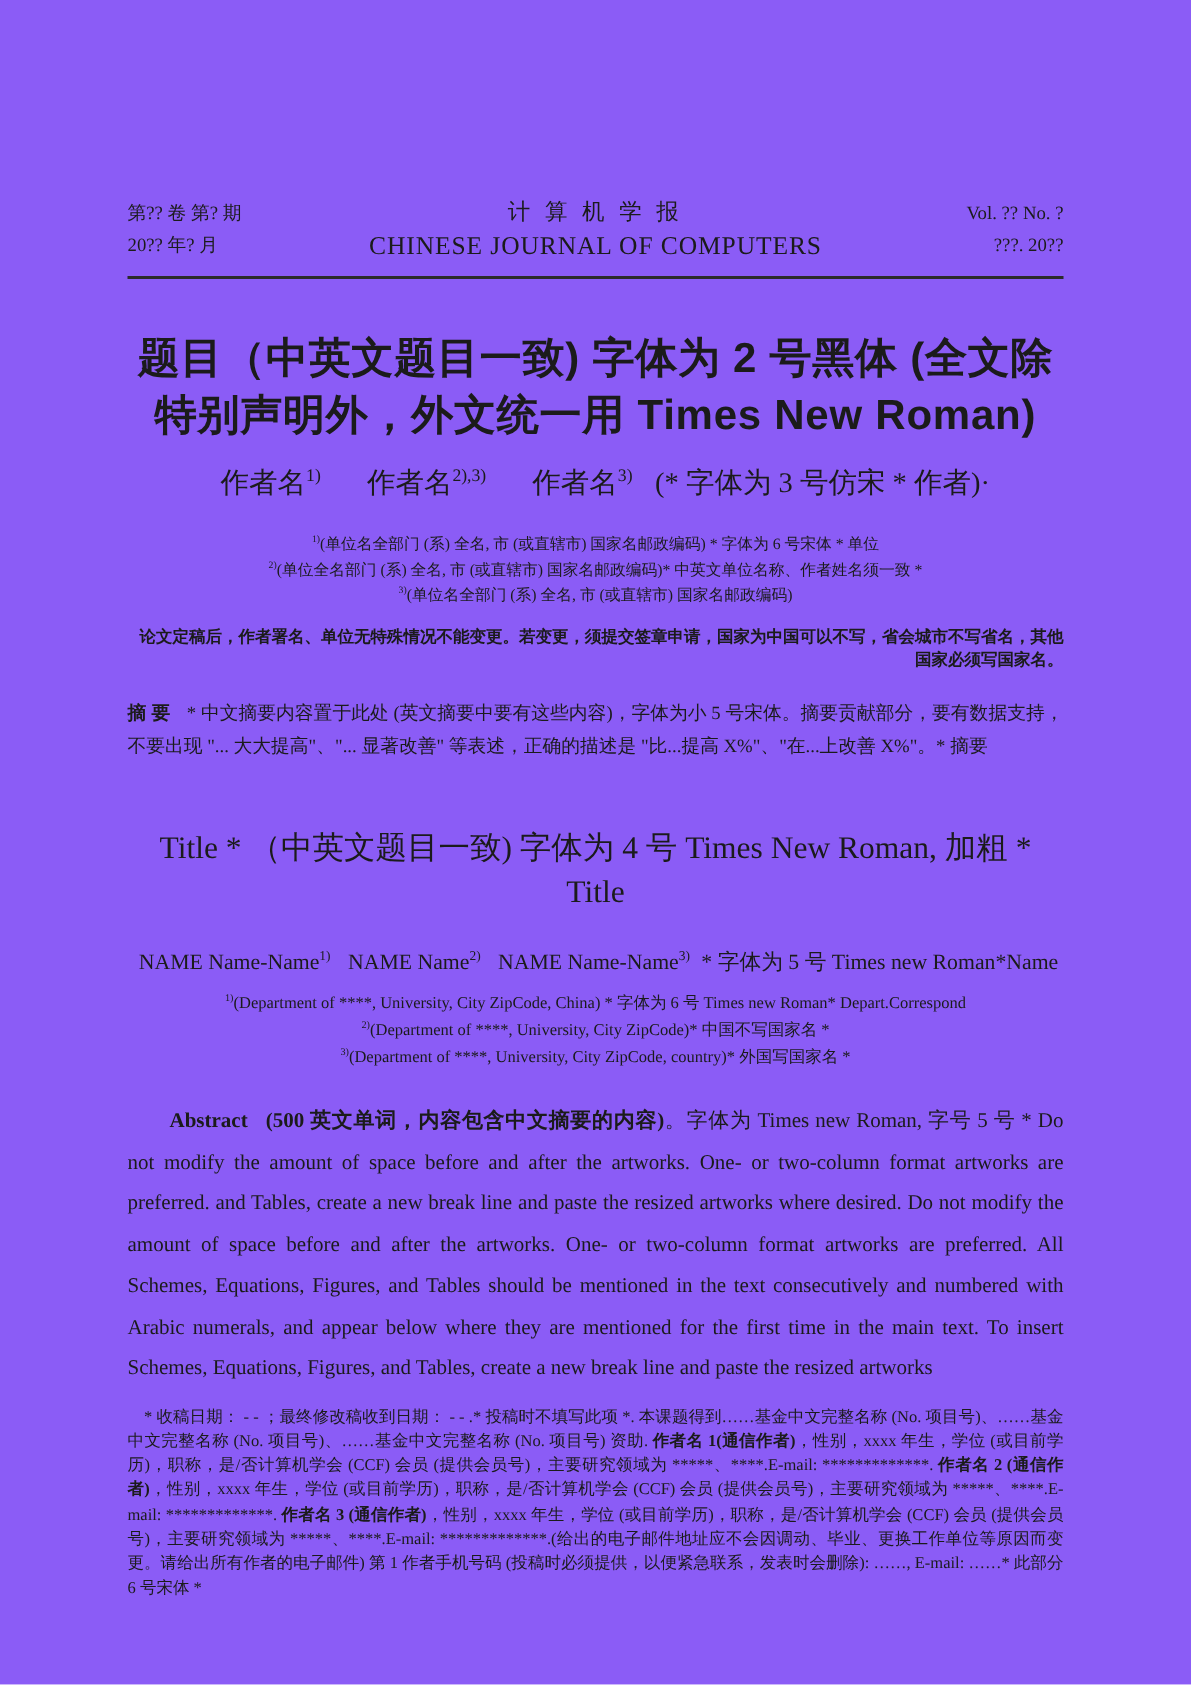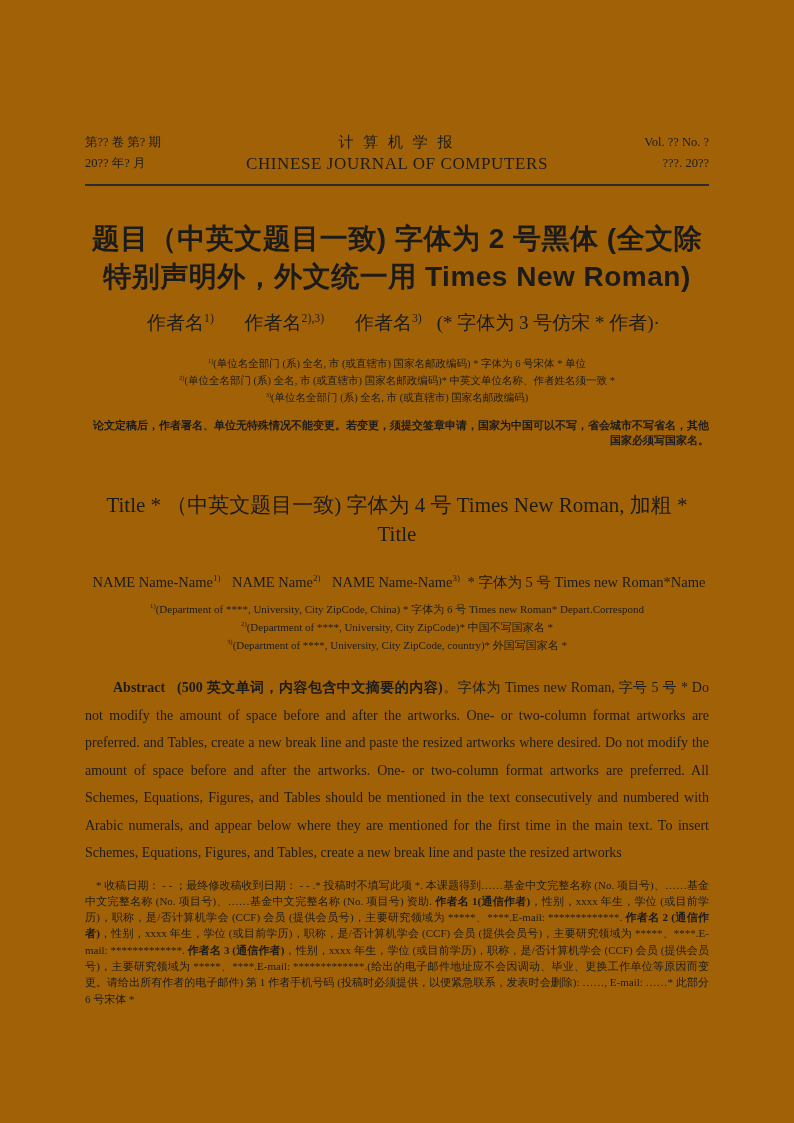--- a/index.html
+++ b/index.html
@@ -1,20 +1,20 @@
 <!DOCTYPE html>
 <html><head>
 <meta charset="utf-8">
 <style>
   html,body{margin:0;padding:0;background:#ffffff;}
   .page{
     position:relative;
     width:794px;height:1123px;
     margin:0 auto;
-    background:#a16207;
+    background:#8b5cf6;
     color:#1b1b1b;
     font-family:"Liberation Serif","DejaVu Serif",serif;
     overflow:hidden;
     box-sizing:border-box;
     padding:132px 85px 0 85px;
   }
   sup{font-size:0.62em;line-height:0;}
 
   
   .jheader{display:flex;justify-content:space-between;align-items:flex-start;font-size:12.5px;line-height:21px;}
@@ -108,20 +108,23 @@
   </div>
 
   <div class="affils-cn">
     <div><sup>1)</sup><span>(单位名全部门 (系) 全名, 市 (或直辖市) 国家名邮政编码) * 字体为 6 号宋体 * 单位</span></div>
     <div><sup>2)</sup><span>(单位全名部门 (系) 全名, 市 (或直辖市) 国家名邮政编码)* 中英文单位名称、作者姓名须一致 *</span></div>
     <div><sup>3)</sup><span>(单位名全部门 (系) 全名, 市 (或直辖市) 国家名邮政编码)</span></div>
   </div>
 
   <div class="statement">论文定稿后，作者署名、单位无特殊情况不能变更。若变更，须提交签章申请，国家为中国可以不写，省会城市不写省名，其他国家必须写国家名。</div>
 
+  <div class="para-cn">
+    <span class="lbl">摘 要</span><span>* 中文摘要内容置于此处 (英文摘要中要有这些内容)，字体为小 5 号宋体。摘要贡献部分，要有数据支持，不要出现 "... 大大提高"、"... 显著改善" 等表述，正确的描述是 "比...提高 X%"、"在...上改善 X%"。* 摘要</span>
+  </div>
 
 
   <div class="title-en">Title * （中英文题目一致) 字体为 4 号 Times New Roman, 加粗 * Title</div>
 
   <div class="authors-en">
     <span class="author"><span>NAME Name-Name</span><sup>1)</sup></span>
     <span class="author"><span>NAME Name</span><sup>2)</sup></span>
     <span class="author"><span>NAME Name-Name</span><sup>3)</sup></span>
     <span>* 字体为 5 号 Times new Roman*Name</span>
   </div>

